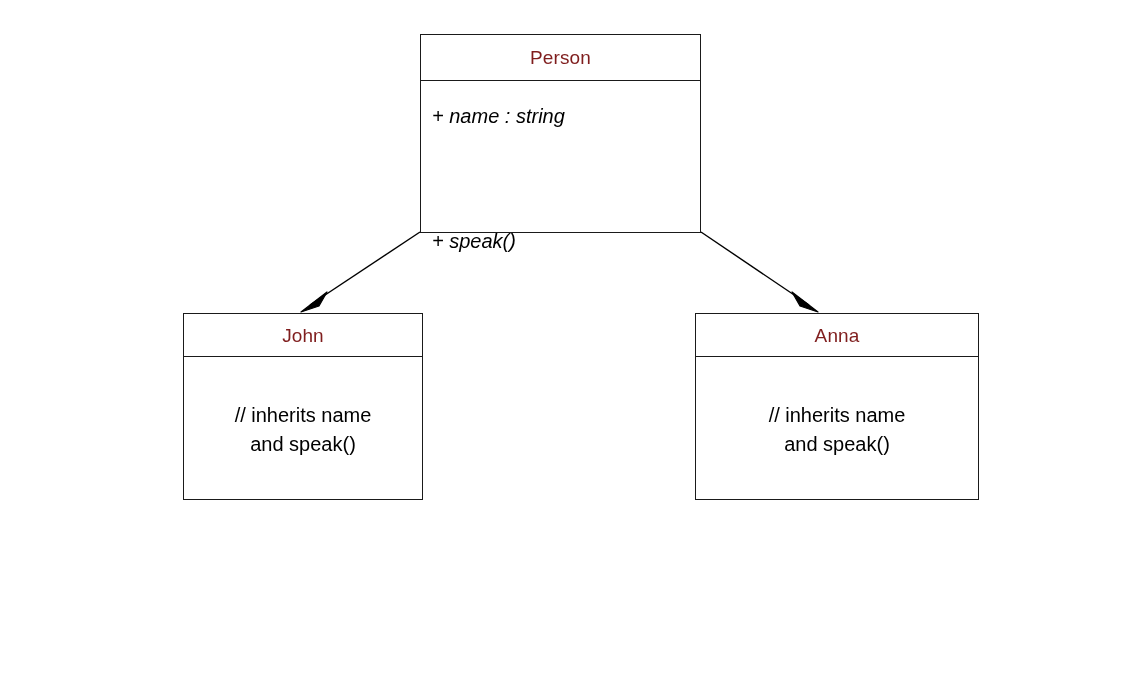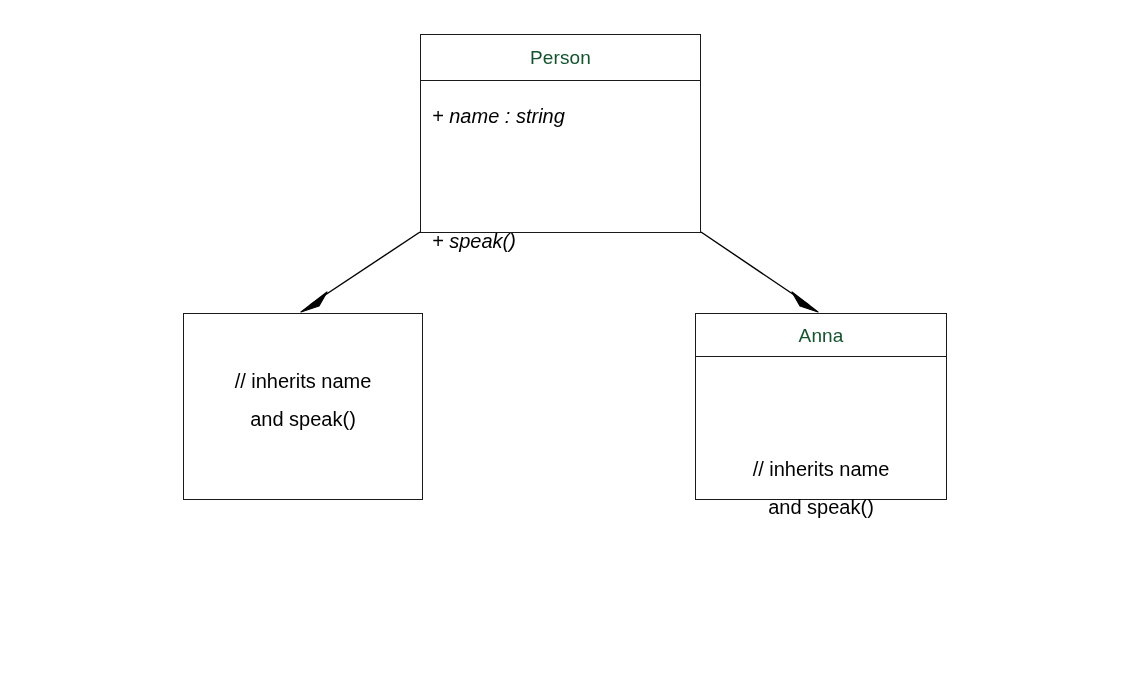--- a/index.html
+++ b/index.html
@@ -37,21 +37,21 @@
     z-index: 2;
   }
   .uml-name-band {
     box-sizing: border-box;
     border-bottom: 1px solid #1a1a1a;
     display: flex;
     align-items: center;
     justify-content: center;
     font-size: 19px;
     line-height: 1;
-    color: #14532d;
+    color: #7f1d1d;
     letter-spacing: 0.1px;
   }
   .uml-body {
     box-sizing: border-box;
     flex: 1 1 auto;
     position: relative;
   }
   
   #class-person {
     left: 420px;
@@ -84,41 +84,39 @@
   
   #class-john {
     left: 183px;
     top: 313px;
     width: 240px;
     height: 187px;
   }
   #class-anna {
     left: 695px;
     top: 313px;
-    width: 252px;
+    width: 284px;
     height: 187px;
-    gap: 45px;
   }
   #class-john .uml-name-band,
   #class-anna .uml-name-band {
     height: 43px;
   }
   .note-text {
     position: absolute;
     left: 0;
     right: 0;
     top: 44px;
     text-align: center;
     font-size: 20px;
     line-height: 29px;
     color: #000000;
   }
   .note-text .note-row {
     display: block;
-    margin-top: 9px;
   }
 </style>
 </head>
 <body>
 
 <div id="canvas">
 
   <svg id="edge-layer" viewBox="0 0 1140 681" width="1140" height="681">
     <g stroke="#000000" fill="none">
       <line x1="420" y1="232" x2="310" y2="305" stroke="#000000" stroke-width="1.4"></line>
@@ -132,20 +130,21 @@
 
   <div class="uml-class" id="class-person">
     <div class="uml-name-band">Person</div>
     <div class="uml-body">
       <div class="member-line" id="person-attribute">+ name : string</div>
       <div class="member-line" id="person-operation">+ speak()</div>
     </div>
   </div>
 
   <div class="uml-class" id="class-john">
+    <div class="uml-name-band">John</div>
     <div class="uml-body">
       <div class="note-text">
         <span class="note-row">// inherits name</span>
         <span class="note-row">and speak()</span>
       </div>
     </div>
   </div>
 
   <div class="uml-class" id="class-anna">
     <div class="uml-name-band">Anna</div>

